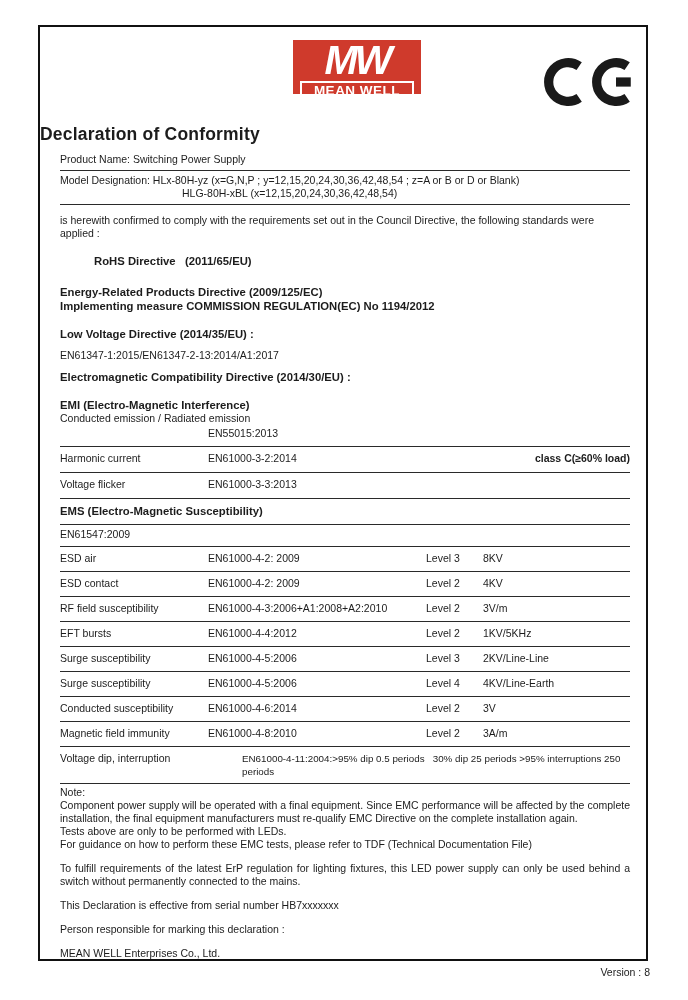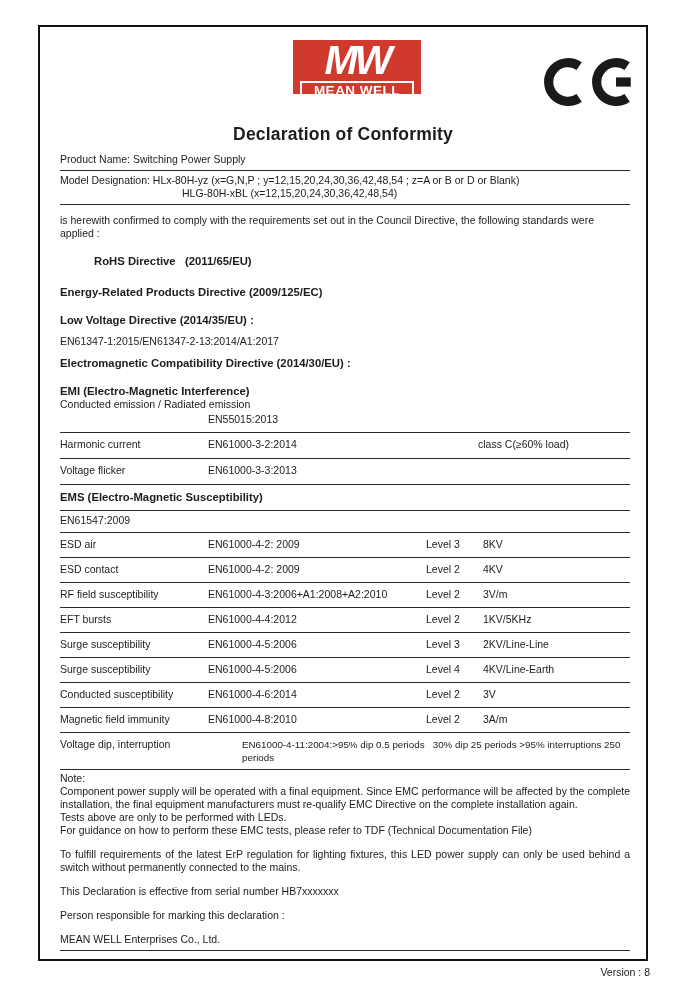--- a/index.html
+++ b/index.html
@@ -24,21 +24,21 @@
     font-style:italic;font-weight:bold;font-size:40px;line-height:36px;color:#fff;
     letter-spacing:-3px;padding-top:2px;
   }
   .logo-band{
     margin:3px 7px 6px;align-self:stretch;border:2px solid #fff;
     text-align:center;font-weight:bold;font-size:13.5px;line-height:16px;color:#fff;
     letter-spacing:0.5px;padding:0 2px;
   }
   .ce{position:absolute;right:6px;top:16px;width:96px;height:52px;}
   .title{
-    text-align:center;font-size:17.5px;font-weight:bold;margin:0 0 4px;
+    text-align:left;font-size:17.5px;font-weight:bold;margin:0 0 4px;
     letter-spacing:0.2px;
   }
   
   .content{padding:0 16px 0 20px;font-size:10.5px;line-height:13px;}
   .hr{border-bottom:1px solid #2a2a2a;}
   .hr2{border-bottom:1.6px solid #2a2a2a;}
   .pre{white-space:pre-wrap;padding-left:34px;}
   .row-equip{padding:3px 0 9px;}
   .row-product{padding:4px 0 4px;}
   .model-block{padding:3px 0 4px;}
@@ -49,21 +49,21 @@
   .erp{margin:0 0 14px;}
   .lvd{margin:0 0 8px;}
   .lvd-std{margin:0 0 8px;}
   .emc{margin:0 0 14px;}
   .emi-t{margin:0;}
   .emi-sub{margin:0;}
   .grid-std{display:grid;grid-template-columns:148px 1fr;}
   .row-en55015{padding:2px 0 6px;}
   .tbl-row{display:grid;grid-template-columns:148px 218px 57px 1fr;padding:5px 0 6px;align-items:baseline;}
   .emi-row{display:grid;grid-template-columns:148px 270px 1fr;padding:5px 0 7px;align-items:baseline;}
-  .emi-remark{}
+  .emi-remark{text-align:right;font-weight:bold;}
   .ems-head{padding:5px 0 6px;}
   .row-en61547{padding:3px 0 5px;}
   .dip-row{display:grid;grid-template-columns:148px 1fr;padding:5px 0 5px;align-items:baseline;}
   .dip-detail{font-size:9.8px;}
   
   .note-block{margin-top:2px;text-align:justify;}
   .note-label{margin:0;}
   .note-p{margin:0;}
   .erp-note{margin-top:11px;text-align:justify;}
   .serial-note{margin-top:11px;}
@@ -105,20 +105,21 @@
       <div>Model Designation: HLx-80H-yz (x=G,N,P ; y=12,15,20,24,30,36,42,48,54 ; z=A or B or D or Blank)</div>
       <div class="model-l2">HLG-80H-xBL (x=12,15,20,24,30,36,42,48,54)</div>
     </div>
 
     <p class="confirm">is herewith confirmed to comply with the requirements set out in the Council Directive, the following standards were applied :</p>
 
     <div class="h-bold rohs pre">RoHS Directive   (2011/65/EU)</div>
 
     <div class="erp">
       <div class="h-bold">Energy-Related Products Directive (2009/125/EC)</div>
+      <div class="h-bold">Implementing measure COMMISSION REGULATION(EC) No 1194/2012</div>
     </div>
 
     <div class="h-bold lvd">Low Voltage Directive (2014/35/EU) :</div>
     <div class="lvd-std">EN61347-1:2015/EN61347-2-13:2014/A1:2017</div>
 
     <div class="h-bold emc">Electromagnetic Compatibility Directive (2014/30/EU) :</div>
     <div class="h-bold emi-t">EMI (Electro-Magnetic Interference)</div>
     <div class="emi-sub">Conducted emission / Radiated emission</div>
 
     <div class="grid-std row-en55015 hr">

